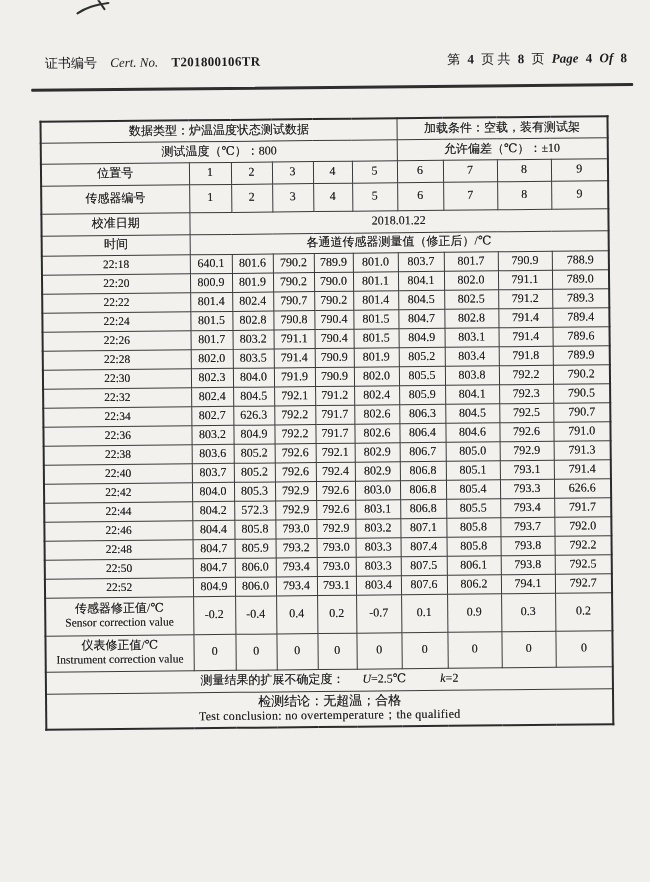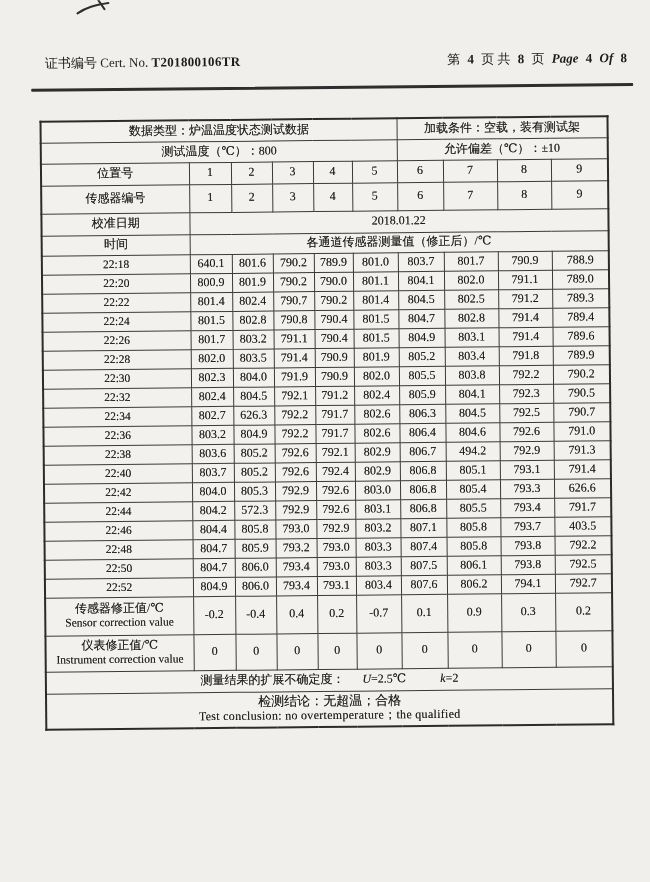--- a/index.html
+++ b/index.html
@@ -13,21 +13,21 @@
     position:absolute; left:0; top:0; width:650px; height:882px;
     transform:rotate(-0.55deg);
     transform-origin:325px 380px;
   }
   .handwritten { position:absolute; left:78px; top:-2px; }
   .page-header {
     position:absolute; left:48px; top:52px; width:584px;
     display:flex; justify-content:space-between; align-items:baseline;
     font-size:13px; white-space:nowrap;
   }
-  .cert-line .en { margin:0 0; }
+  .cert-line .en { font-style:italic; margin:0 10px; }
   .cert-line .no { font-weight:bold; letter-spacing:0.3px; }
   .page-indicator span { margin:0 2px; }
   .page-indicator .num { font-weight:bold; }
   .page-indicator .en { font-style:italic; font-weight:bold; }
   .rule {
     position:absolute; left:34px; top:86px; width:602px; height:3px;
     background:#2e2e2e; border-radius:1px;
   }
   table.main {
     position:absolute; left:42px; top:118px;
@@ -270,21 +270,21 @@
           <td>791.0</td>
         </tr>
         <tr>
           <td class="time-cell">22:38</td>
           <td>803.6</td>
           <td>805.2</td>
           <td>792.6</td>
           <td>792.1</td>
           <td>802.9</td>
           <td>806.7</td>
-          <td>494.2</td>
+          <td>805.0</td>
           <td>792.9</td>
           <td>791.3</td>
         </tr>
         <tr>
           <td class="time-cell">22:40</td>
           <td>803.7</td>
           <td>805.2</td>
           <td>792.6</td>
           <td>792.4</td>
           <td>802.9</td>
@@ -320,21 +320,21 @@
         <tr>
           <td class="time-cell">22:46</td>
           <td>804.4</td>
           <td>805.8</td>
           <td>793.0</td>
           <td>792.9</td>
           <td>803.2</td>
           <td>807.1</td>
           <td>805.8</td>
           <td>793.7</td>
-          <td>403.5</td>
+          <td>792.0</td>
         </tr>
         <tr>
           <td class="time-cell">22:48</td>
           <td>804.7</td>
           <td>805.9</td>
           <td>793.2</td>
           <td>793.0</td>
           <td>803.3</td>
           <td>807.4</td>
           <td>805.8</td>

